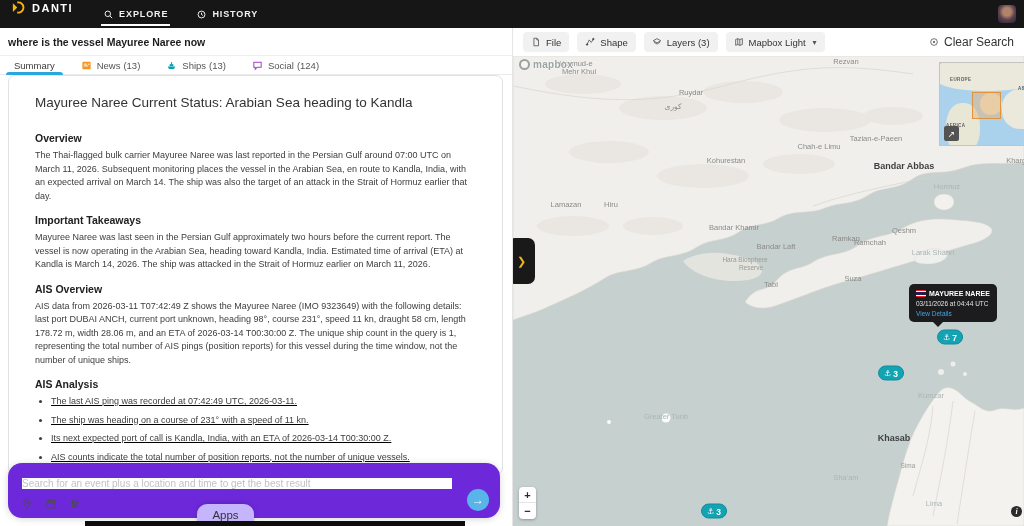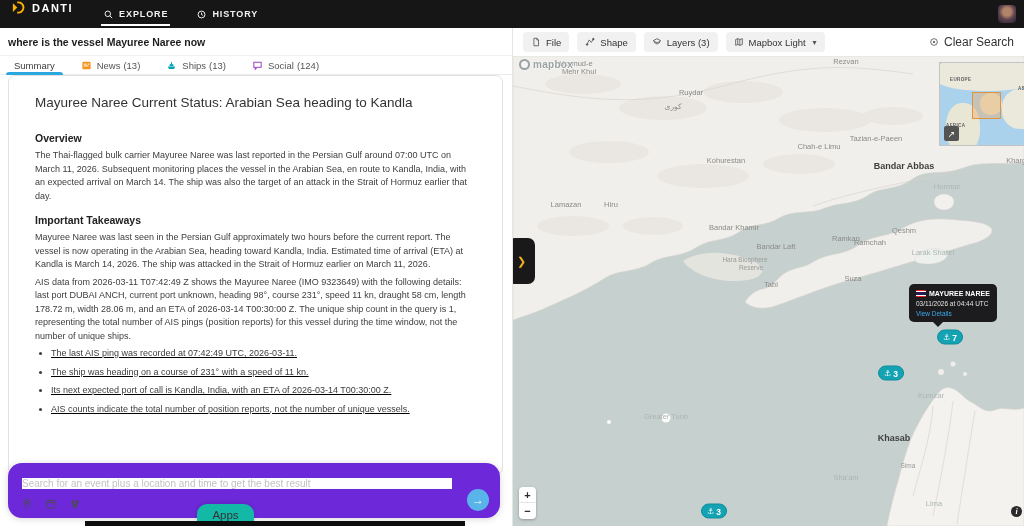--- a/index.html
+++ b/index.html
@@ -52,21 +52,21 @@
   .search-card { position:absolute; left:8px; top:435px; width:492px; height:55px; background:#6d28d9;
     border-radius:14px; box-shadow:0 1px 7px rgba(0,0,0,.16); z-index:5; padding:10px 14px 0; }
   .search-card input { width:430px; border:none; outline:none; font-size:10px; color:#333;
     font-family:inherit; }
   .search-card input::placeholder { color:#c2c2c2; }
   .sc-icons { position:absolute; left:13px; bottom:8px; display:flex; gap:12px; color:#4c4c4c; }
   .sc-icons svg { width:12px; height:12px; stroke:#4c4c4c; fill:none; stroke-width:1.8; cursor:pointer; }
   .send-btn { position:absolute; right:11px; bottom:7px; width:22px; height:22px; border-radius:50%;
     background:#58b4e9; color:#fff; display:flex; align-items:center; justify-content:center;
     font-size:12px; cursor:pointer; }
-  .apps-pill { position:absolute; left:197px; top:476px; width:57px; height:22px; background:#14b8a6;
+  .apps-pill { position:absolute; left:197px; top:476px; width:57px; height:22px; background:#c4b5fd;
     border-radius:10px 10px 0 0; box-shadow:0 -1px 5px rgba(0,0,0,.14); z-index:6; text-align:center;
     font-size:11.5px; color:#333; line-height:22px; cursor:pointer; }
   .bottom-strip { position:absolute; left:85px; top:493px; width:380px; height:5px; background:#0d0d0d; z-index:9; }
 
   
   .map-panel { position:absolute; left:512px; top:28px; width:512px; height:498px; border-left:1px solid #e5e5e5; }
   .map-toolbar { height:28px; background:#fff; display:flex; align-items:center; gap:8px; padding:0 10px; }
   .map-btn { display:flex; align-items:center; gap:5px; height:20px; padding:0 8px; border-radius:4px;
     background:#f1f1f1; font-size:9.5px; color:#333; cursor:pointer; }
   .map-btn svg, .clear-btn svg { width:10px; height:10px; stroke:#444; fill:none; stroke-width:1.8; }
@@ -192,21 +192,23 @@
       </div>
     </div>
 
     <article class="content-card">
       <h1>Mayuree Naree Current Status: Arabian Sea heading to Kandla</h1>
       <div>
           <h3>Overview</h3>
           <p>The Thai-flagged bulk carrier Mayuree Naree was last reported in the Persian Gulf around 07:00 UTC on March 11, 2026. Subsequent monitoring places the vessel in the Arabian Sea, en route to Kandla, India, with an expected arrival on March 14. The ship was also the target of an attack in the Strait of Hormuz earlier that day.</p>
           <h3>Important Takeaways</h3>
           <p>Mayuree Naree was last seen in the Persian Gulf approximately two hours before the current report. The vessel is now operating in the Arabian Sea, heading toward Kandla, India. Estimated time of arrival (ETA) at Kandla is March 14, 2026. The ship was attacked in the Strait of Hormuz earlier on March 11, 2026.</p>
+          <h3>AIS Overview</h3>
           <p>AIS data from 2026-03-11 T07:42:49 Z shows the Mayuree Naree (IMO 9323649) with the following details: last port DUBAI ANCH, current port unknown, heading 98°, course 231°, speed 11 kn, draught 58 cm, length 178.72 m, width 28.06 m, and an ETA of 2026-03-14 T00:30:00 Z. The unique ship count in the query is 1, representing the total number of AIS pings (position reports) for this vessel during the time window, not the number of unique ships.</p>
+          <h3>AIS Analysis</h3>
           <ul>
             <li>The last AIS ping was recorded at 07:42:49 UTC, 2026-03-11.</li>
             <li>The ship was heading on a course of 231° with a speed of 11 kn.</li>
             <li>Its next expected port of call is Kandla, India, with an ETA of 2026-03-14 T00:30:00 Z.</li>
             <li>AIS counts indicate the total number of position reports, not the number of unique vessels.</li>
           </ul>
         </div>
     </article>
 
     <div class="search-card">

